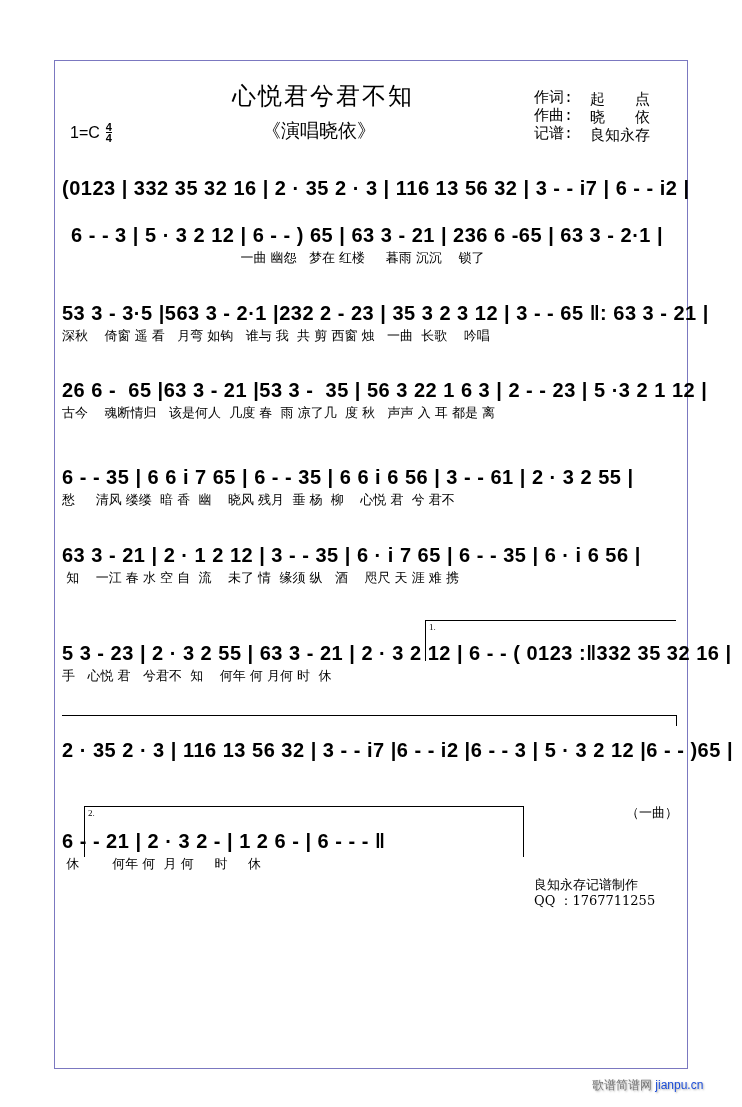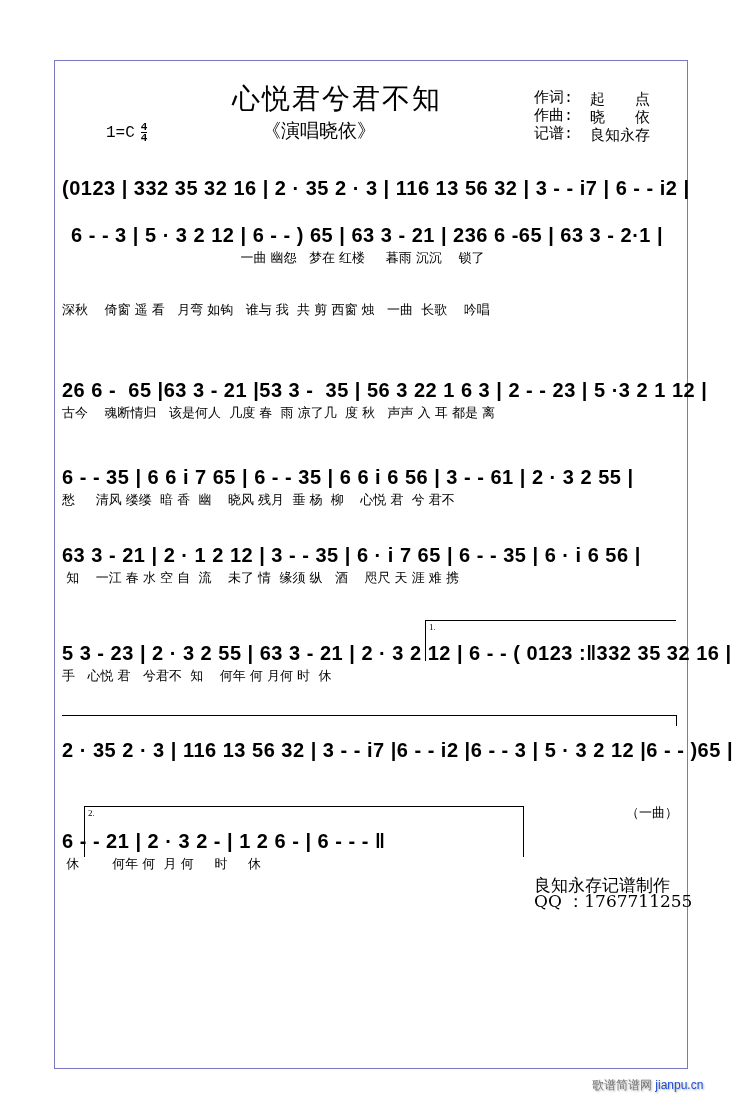--- a/index.html
+++ b/index.html
@@ -1,30 +1,30 @@
 <!DOCTYPE html>
 <html><head>
 <meta charset="utf-8">
 <style>
   html,body{margin:0;padding:0;background:#fff;}
   body{width:742px;height:1107px;position:relative;overflow:hidden;font-family:"Liberation Sans","DejaVu Sans",sans-serif;color:#000;}
   .page{position:absolute;left:54px;top:60px;width:634px;height:1009px;border:1px solid #7b78c0;box-sizing:border-box;}
-  .title{position:absolute;left:232px;top:80px;font-family:"DejaVu Serif",serif;font-size:28px;letter-spacing:2px;}
+  .title{position:absolute;left:232px;top:80px;font-family:"DejaVu Serif",serif;font-size:24px;letter-spacing:2px;}
   .subtitle{position:absolute;left:262px;top:118px;font-family:"DejaVu Serif",serif;font-size:19px;}
   .credits{position:absolute;left:534px;top:90px;font-family:"DejaVu Serif",serif;font-size:15px;line-height:18px;}
   .credits .row{display:flex;}
   .credits .lab{width:56px;font-family:Liberation Mono, monospace;}
-  .key{position:absolute;left:70px;top:122px;font-family:Liberation Mono, monospace;font-size:16px;display:flex;align-items:center;gap:6px;margin-left:36px;}
+  .key{position:absolute;left:70px;top:122px;font-family:Liberation Sans, sans-serif;font-size:16px;display:flex;align-items:center;gap:6px;}
   .frac{display:inline-flex;flex-direction:column;font-weight:bold;font-size:11px;line-height:10px;text-align:center;}
   .frac span:first-child{border-bottom:1px solid #000;}
   .line{position:absolute;left:62px;width:616px;}
   .notes{font-weight:bold;font-size:20px;white-space:pre;letter-spacing:0.5px;height:26px;line-height:26px;position:relative;}
   .lyrics{font-family:"DejaVu Serif",serif;font-size:13px;white-space:pre;height:20px;line-height:20px;}
   .bracket{position:absolute;border-top:1px solid #000;border-left:1px solid #000;}
-  .footer{position:absolute;left:534px;top:877px;font-family:"DejaVu Serif",serif;font-size:17px;line-height:16px;}
+  .footer{position:absolute;left:534px;top:877px;font-family:"DejaVu Serif",serif;font-size:13px;line-height:16px;}
   .watermark{position:absolute;left:592px;top:1077px;font-size:12px;color:#777;text-shadow:1px 1px 2px #aaa;}
   .watermark .en{color:#1d4ed8;}
 </style>
 </head>
 <body>
 
 <div class="page"></div>
 
 <div class="title">心悦君兮君不知</div>
 <div class="subtitle">《演唱晓依》</div>
@@ -56,20 +56,21 @@
   <div class="notes">(0123 | 332 35 32 16 | 2 · 35 2 · 3 | 116 13 56 32 | 3 - - i7 | 6 - - i2 |</div>
   <div class="lyrics"></div>
 </div>
 
 <div class="line" style="top:222px;margin-left:9px;">
   <div class="notes">6 - - 3 | 5 · 3 2 12 | 6 - - ) 65 | 63 3 - 21 | 236 6 -65 | 63 3 - 2·1 |</div>
   <div class="lyrics">                                         一曲 幽怨   梦在 红楼     暮雨 沉沉    锁了</div>
 </div>
 
 <div class="line" style="top:300px;">
+  <div class="notes">53 3 - 3·5 |563 3 - 2·1 |232 2 - 23 | 35 3 2 3 12 | 3 - - 65 ‖: 63 3 - 21 |</div>
   <div class="lyrics">深秋    倚窗 遥 看   月弯 如钩   谁与 我  共 剪 西窗 烛   一曲  长歌    吟唱</div>
 </div>
 
 <div class="line" style="top:377px;">
   <div class="notes">26 6 -  65 |63 3 - 21 |53 3 -  35 | 56 3 22 1 6 3 | 2 - - 23 | 5 ·3 2 1 12 |</div>
   <div class="lyrics">古今    魂断情归   该是何人  几度 春  雨 凉了几  度 秋   声声 入 耳 都是 离</div>
 </div>
 
 <div class="line" style="top:464px;">
   <div class="notes">6 - - 35 | 6 6 i 7 65 | 6 - - 35 | 6 6 i 6 56 | 3 - - 61 | 2 · 3 2 55 |</div>

